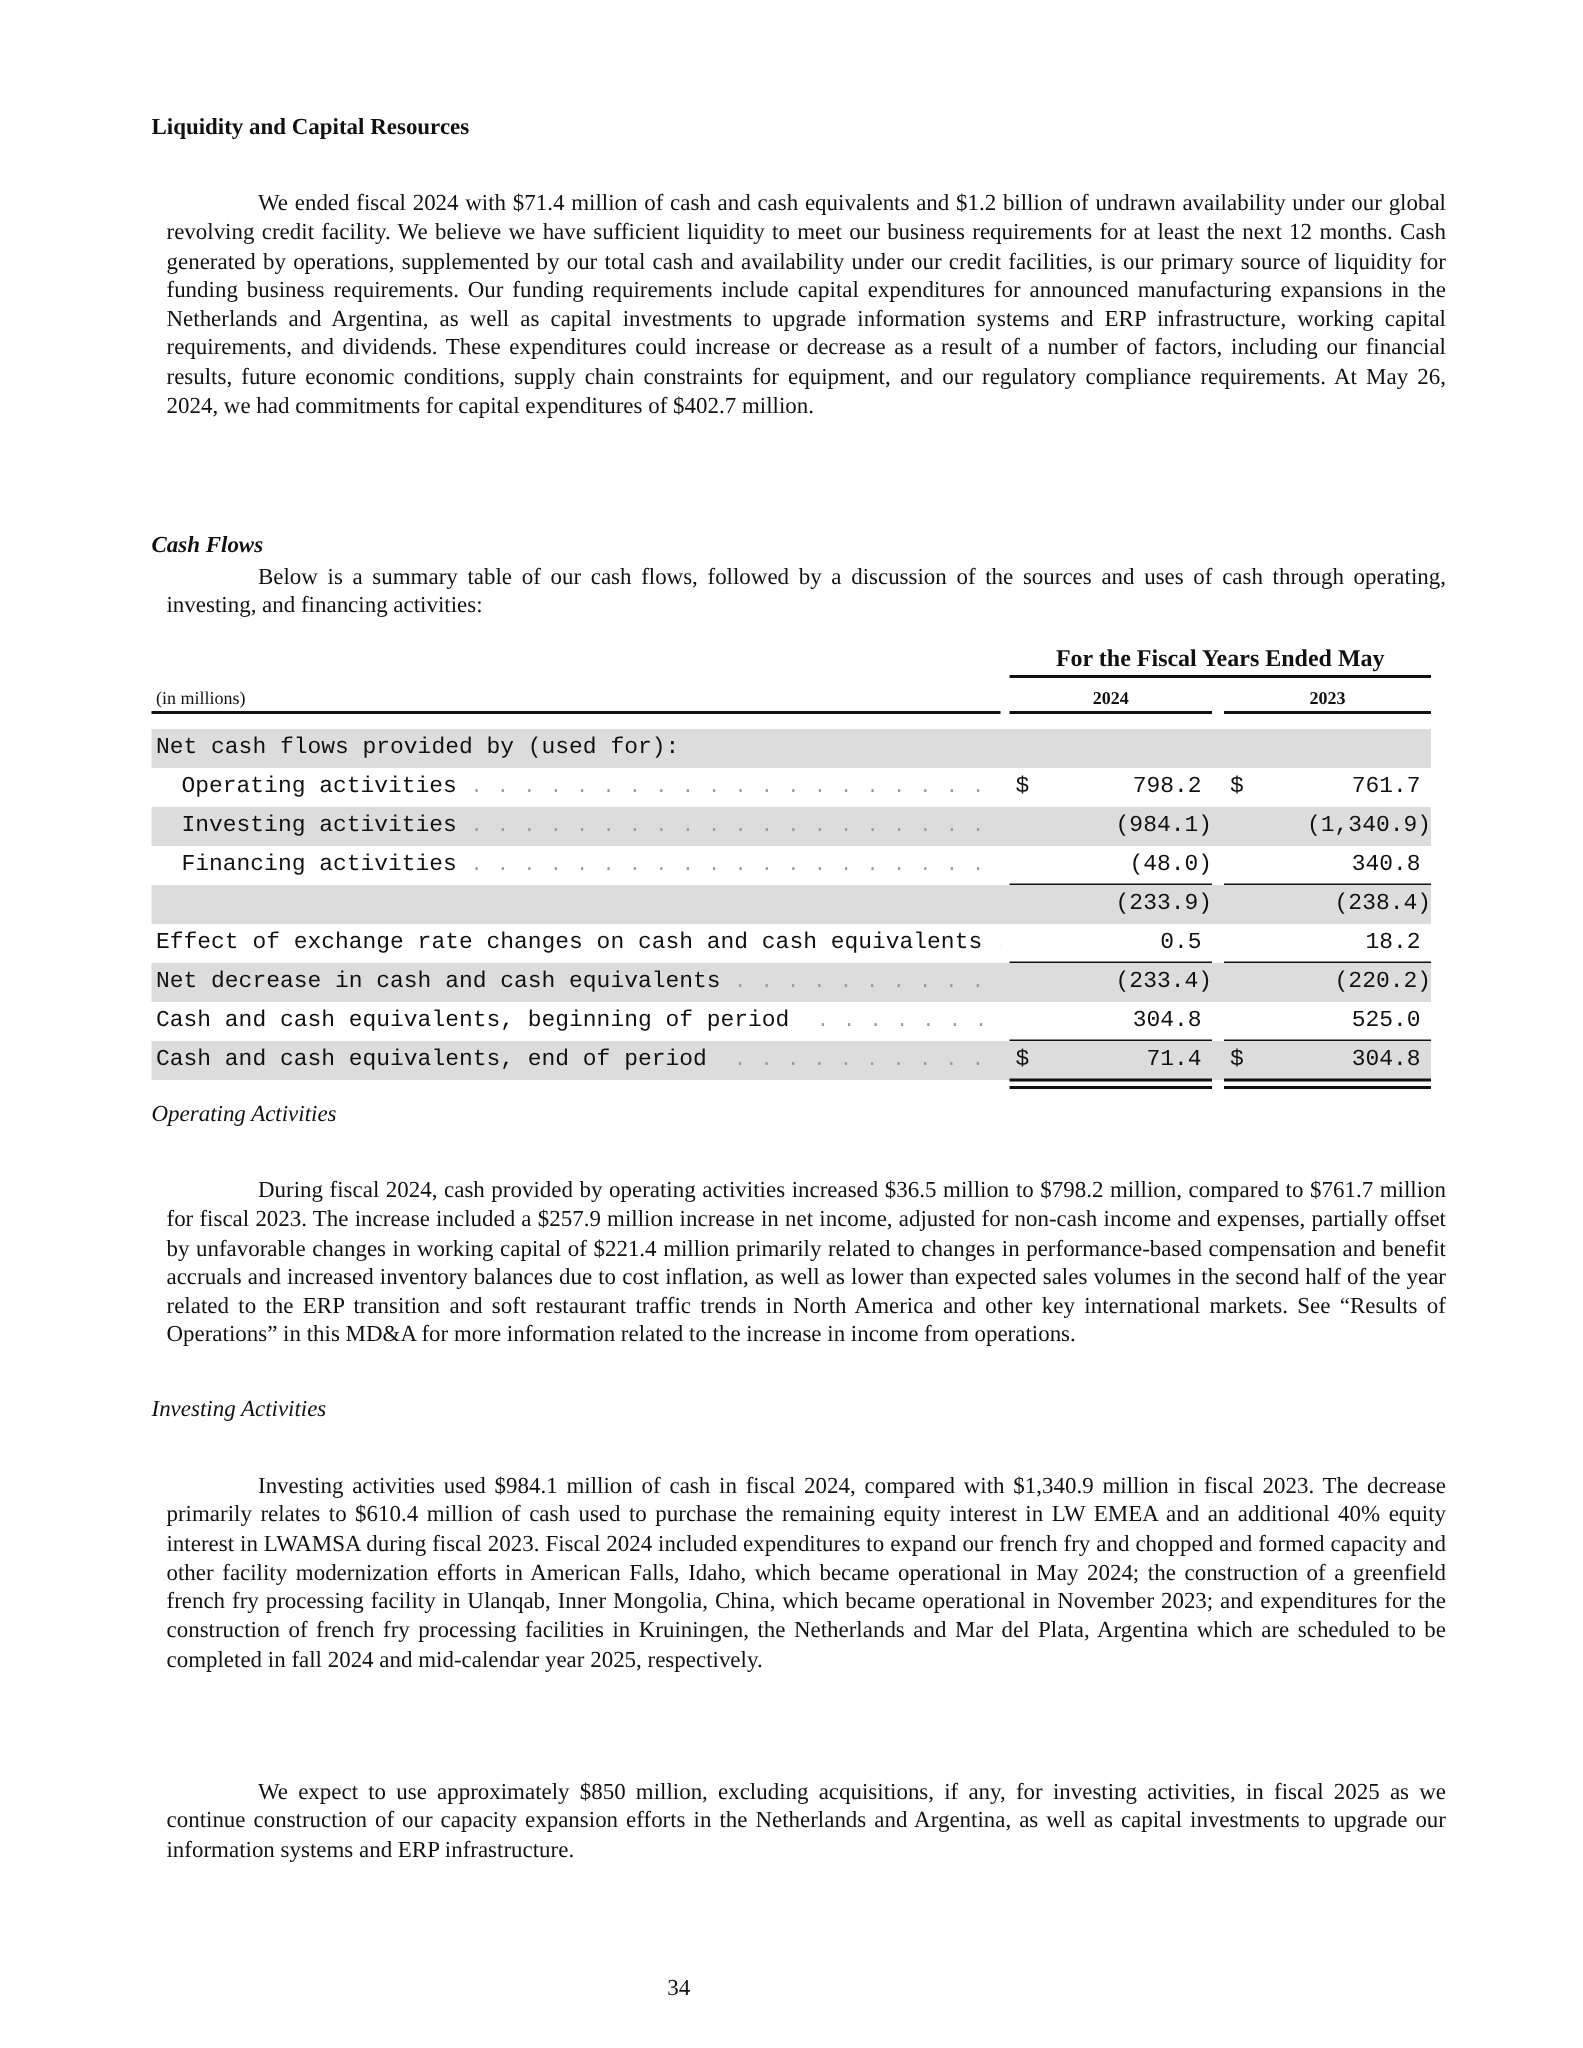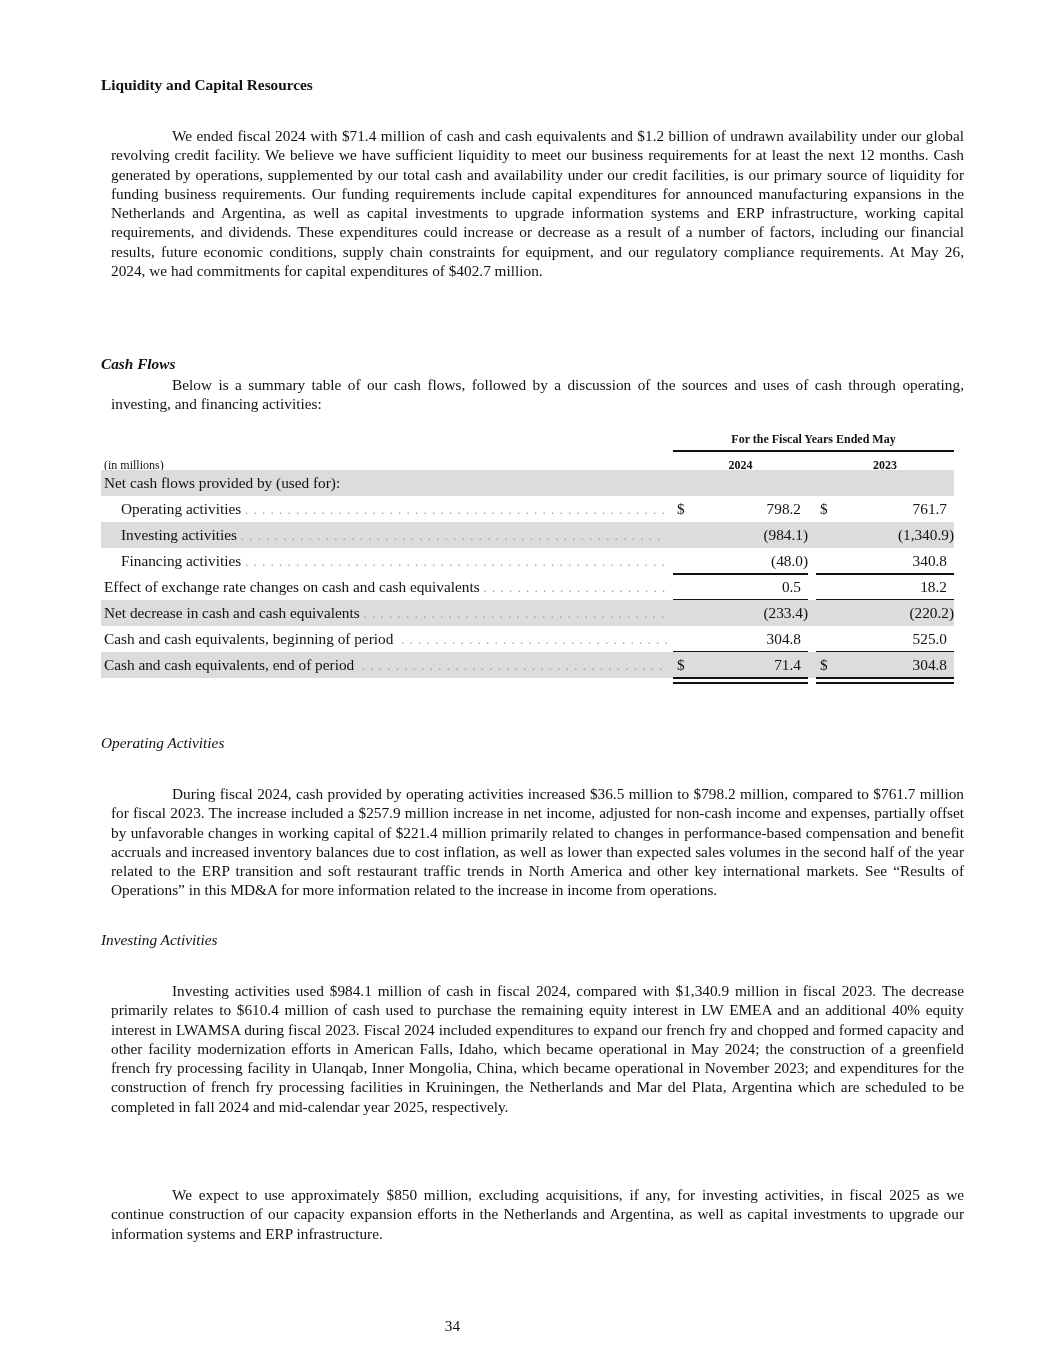--- a/index.html
+++ b/index.html
@@ -22,27 +22,27 @@
   .lbl.ind { left: 20px; width: 546px; }
   .lbl .dots { color: #999; letter-spacing: 1px; font-size: 13px; }
   .col { position: absolute; top: 3px; height: 20px; }
   .c1 { left: 572px; width: 135px; }
   .c2 { left: 715px; width: 138px; }
   .dollar { position: absolute; left: 4px; top: 0; }
   .val { position: absolute; right: 0; top: 0; }
   .val.pos { right: 7px; text-align: right; }
   .uline { position: absolute; bottom: -1px; height: 0; border-top: 2px solid #111; }
   .dline { position: absolute; bottom: -6px; height: 3px; border-top: 2px solid #111; border-bottom: 2px solid #111; }
-  .hdr-top { position: absolute; left: 572px; width: 281px; top: 0; height: 20px; text-align: center; font-weight: bold; font-size: 12px; }
+  .hdr-top { position: absolute; left: 572px; width: 281px; top: 0; height: 20px; text-align: center; font-weight: bold; font-size: 16px; }
   .hdr-top-line { position: absolute; left: 572px; width: 281px; top: 20px; border-top: 2px solid #111; }
   .hdr-row { position: absolute; top: 23px; left: 0; width: 853px; height: 22px; }
   .hdr-inmil { position: absolute; left: 3px; top: 3px; font-size: 12px; }
   .hdr-year { position: absolute; top: 3px; text-align: center; font-weight: bold; font-size: 12px; }
   .hdr-line { position: absolute; top: 21px; border-top: 2px solid #111; }
-  .body-rows { position: absolute; top: 40px; left: 0; width: 853px; }
+  .body-rows { position: absolute; top: 56px; left: 0; width: 853px; font-family: Liberation Mono, monospace; }
   .pagenum { position: absolute; top: 1316px; left: 0; width: 905px; text-align: center; }
 </style>
 </head>
 <body>
 
 <div class="page">
   <div class="heading-bold">Liquidity and Capital Resources</div>
   <p class="para" style="top:116px;">We ended fiscal 2024 with $71.4 million of cash and cash equivalents and $1.2 billion of undrawn availability under our global revolving credit facility. We believe we have sufficient liquidity to meet our business requirements for at least the next 12 months. Cash generated by operations, supplemented by our total cash and availability under our credit facilities, is our primary source of liquidity for funding business requirements. Our funding requirements include capital expenditures for announced manufacturing expansions in the Netherlands and Argentina, as well as capital investments to upgrade information systems and ERP infrastructure, working capital requirements, and dividends. These expenditures could increase or decrease as a result of a number of factors, including our financial results, future economic conditions, supply chain constraints for equipment, and our regulatory compliance requirements. At May 26, 2024, we had commitments for capital expenditures of $402.7 million.</p>
 
   <div class="heading-bi" style="top:323px;">Cash Flows</div>
@@ -93,20 +93,29 @@
         <div class="col c1">
             <span class="val">(48.0)</span>
           </div>
         <div class="col c2">
             <span class="val pos">340.8</span>
           </div>
         <div class="uline" style="left:572px;width:135px;"></div>
         <div class="uline" style="left:715px;width:138px;"></div>
       </div>
 
+      <div class="row shade">
+        <span class="lbl"></span>
+        <div class="col c1">
+            <span class="val">(233.9)</span>
+          </div>
+        <div class="col c2">
+            <span class="val">(238.4)</span>
+          </div>
+      </div>
 
       <div class="row">
         <span class="lbl"><span>Effect of exchange rate changes on cash and cash equivalents</span> <span class="dots">. . . . . . . . . . . . . . . . . . . . . . . . . . . . . . . . . . . . . . . . . . . . . . . . . . . . . . . . . . . . . . . . . . . . .</span></span>
         <div class="col c1">
             <span class="val pos">0.5</span>
           </div>
         <div class="col c2">
             <span class="val pos">18.2</span>
           </div>
         <div class="uline" style="left:572px;width:135px;"></div>

